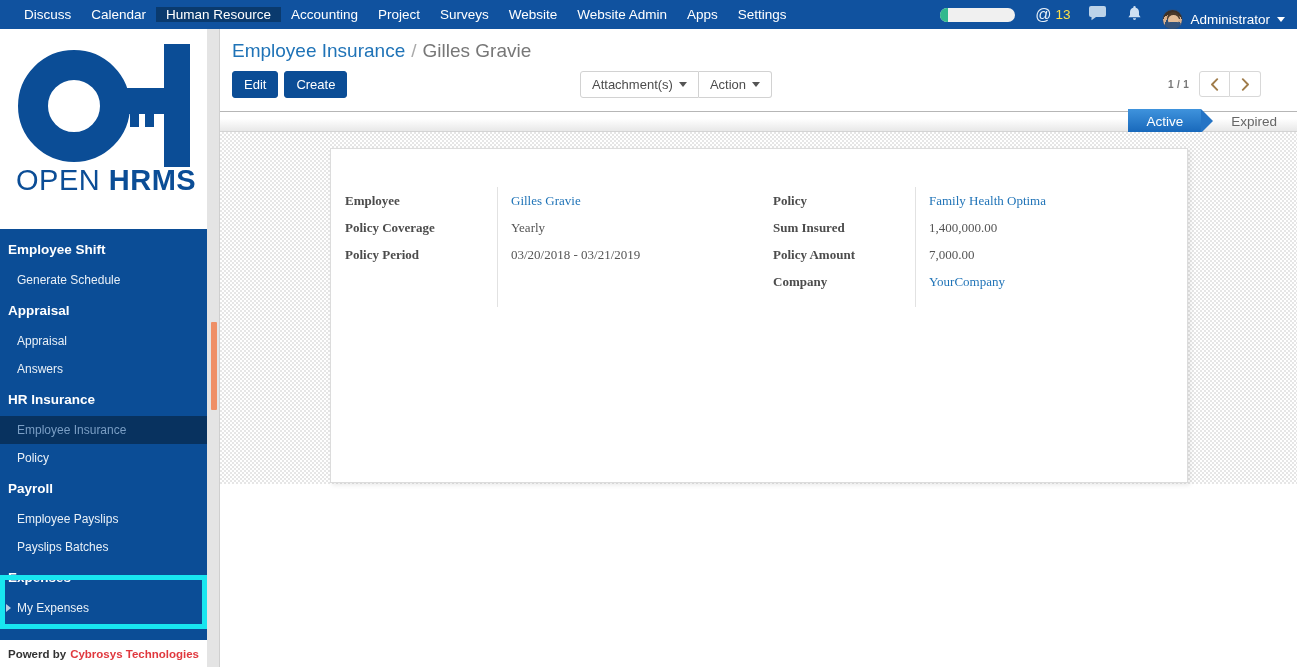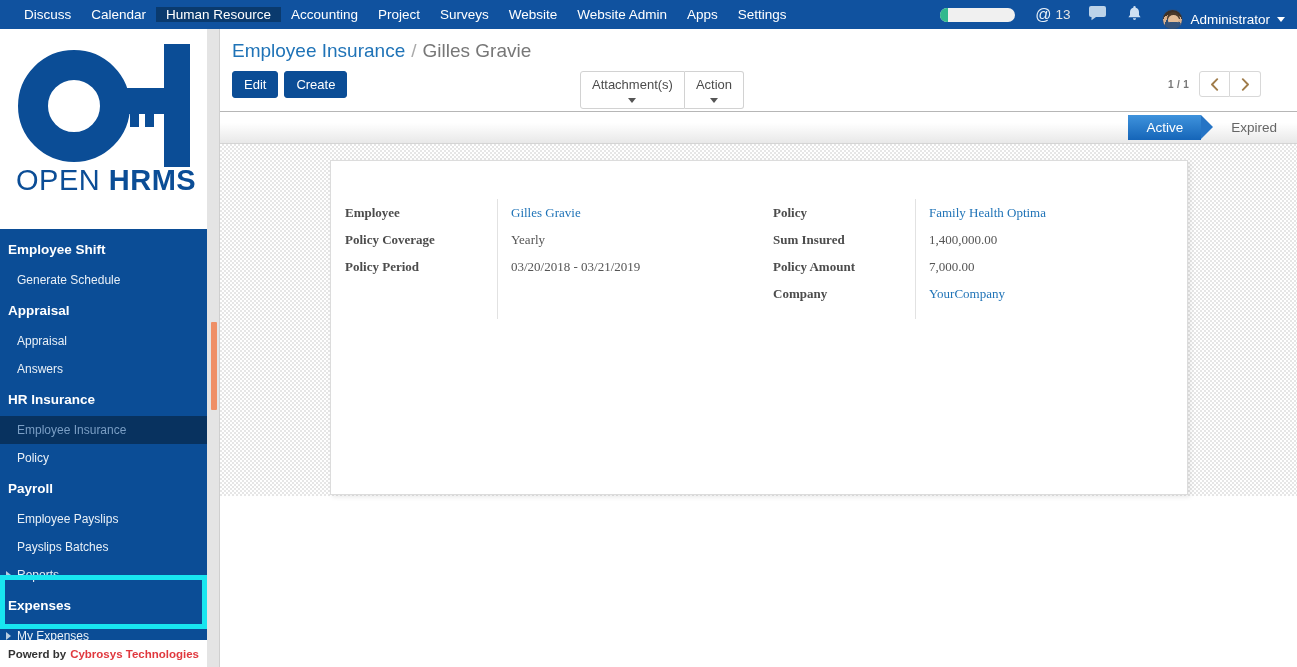--- a/index.html
+++ b/index.html
@@ -42,21 +42,21 @@
     margin-right: 20px;
     display: flex;
   }
   .progress-pill .fill { width: 8px; background: #31b98e; height: 100%; }
   .nav-icon-group {
     display: flex; align-items: center; gap: 4px;
     color: #cfe0f2; font-size: 14px;
     margin-right: 18px; cursor: pointer;
   }
   .at-sym { font-size: 16px; color: #e8f0f8; }
-  .at-count { color: #e5e5e5; font-size: 13.5px; }
+  .at-count { color: #fde047; font-size: 13.5px; }
   .chat-icon, .bell-icon { margin-right: 20px; cursor: pointer; line-height: 1; }
   .user-box { display: flex; align-items: center; gap: 7px; cursor: pointer; margin-top: 10px; }
   .avatar {
     width: 21px; height: 21px; border-radius: 50%;
     background: radial-gradient(circle at 50% 78%, #2f4f74 0 42%, #d9b08c 42% 62%, #3c3027 62% 100%);
     overflow: hidden; position: relative; flex: none;
     border: 1px solid #1f4f8a;
   }
   .avatar .hair { position:absolute; top:2px; left:4px; width:13px; height:7px; background:#4a3a2c; border-radius:7px 7px 0 0; }
   .avatar .face { position:absolute; top:5px; left:5px; width:11px; height:10px; background:#e3bd98; border-radius:50% 50% 45% 45%; }
@@ -208,21 +208,21 @@
   #btn-group {
     position: absolute; left: 348px; top: 0;
     display: flex;
   }
   .btn-sec {
     background: #ffffff; color: #4c4c4c;
     border: 1px solid #d2d2d2;
     font-size: 13px;
     padding: 5px 11px;
     cursor: pointer;
-    display: flex; align-items: center; gap: 6px; flex-direction: column;
+    display: flex; align-items: center; gap: 6px;
   }
   .btn-sec:first-child { border-radius: 3px 0 0 3px; }
   .btn-sec:last-child { border-radius: 0 3px 3px 0; border-left: none; }
   .caret-gray {
     width: 0; height: 0;
     border-left: 4px solid transparent;
     border-right: 4px solid transparent;
     border-top: 5px solid #555555;
   }
 
@@ -236,21 +236,21 @@
     background: #ffffff; border: 1px solid #d8d8d8;
     width: 31px; height: 26px;
     display: flex; align-items: center; justify-content: center;
     cursor: pointer; color: #a07c4a; font-size: 15px;
   }
   .pager-btn:first-child { border-radius: 3px 0 0 3px; }
   .pager-btn:last-child { border-radius: 0 3px 3px 0; border-left: none; }
 
   
   #statusbar {
-    height: 33px;
+    height: 21px;
     background: linear-gradient(to bottom, #ffffff 0%, #ffffff 35%, #e8e8e8 100%);
     border-top: 1px solid #b6b6b6;
     border-bottom: 1px solid #d4d4d4;
     position: relative;
     display: flex; align-items: center; justify-content: flex-end;
     padding-right: 6px;
     padding-left: 17px;
   }
   .status-pill {
     position: relative;
@@ -434,24 +434,20 @@
     <div class="menu-link">
         <span>Policy</span>
       </div>
 
     <div class="menu-section">Payroll</div>
     <div class="menu-link">
         <span>Employee Payslips</span>
       </div>
     <div class="menu-link">
         <span>Payslips Batches</span>
-      </div>
-    <div class="menu-link">
-        <span class="tri"></span>
-        <span>Reports</span>
       </div>
 
     <div class="menu-section">Expenses</div>
     <div class="menu-link">
         <span class="tri"></span>
         <span>My Expenses</span>
       </div>
 
     <div id="hl-box"></div>
   </div>

